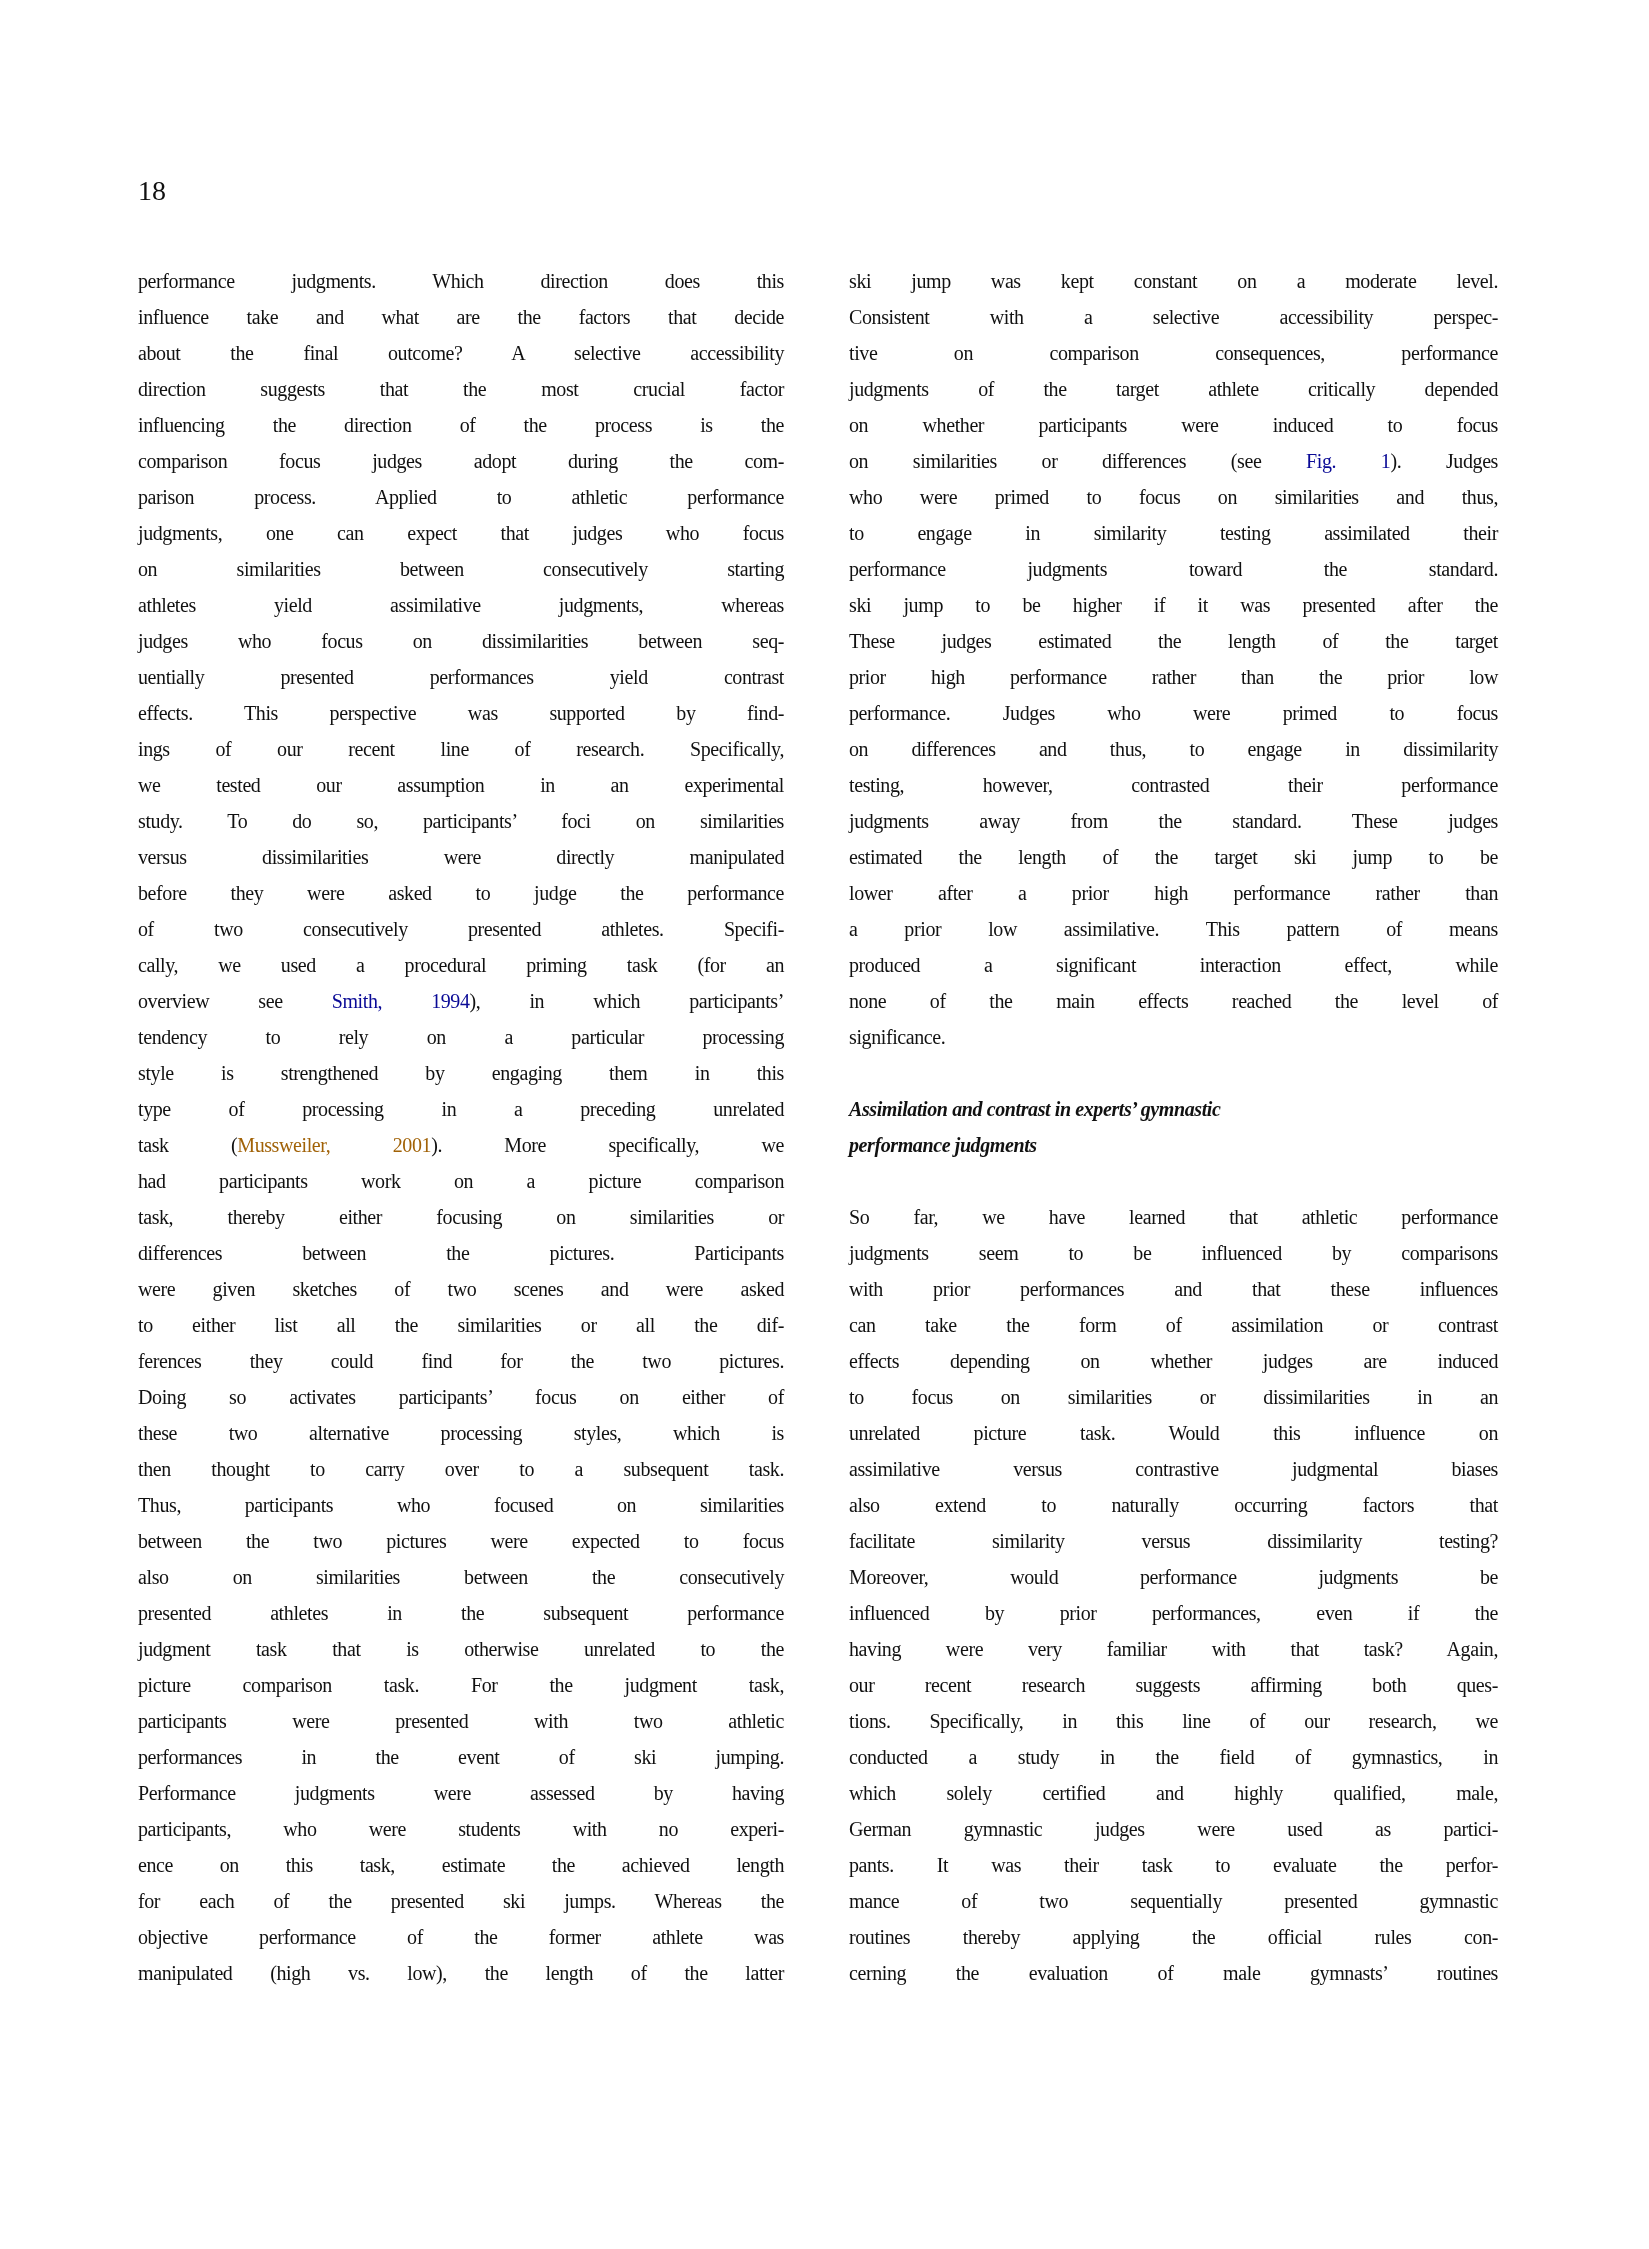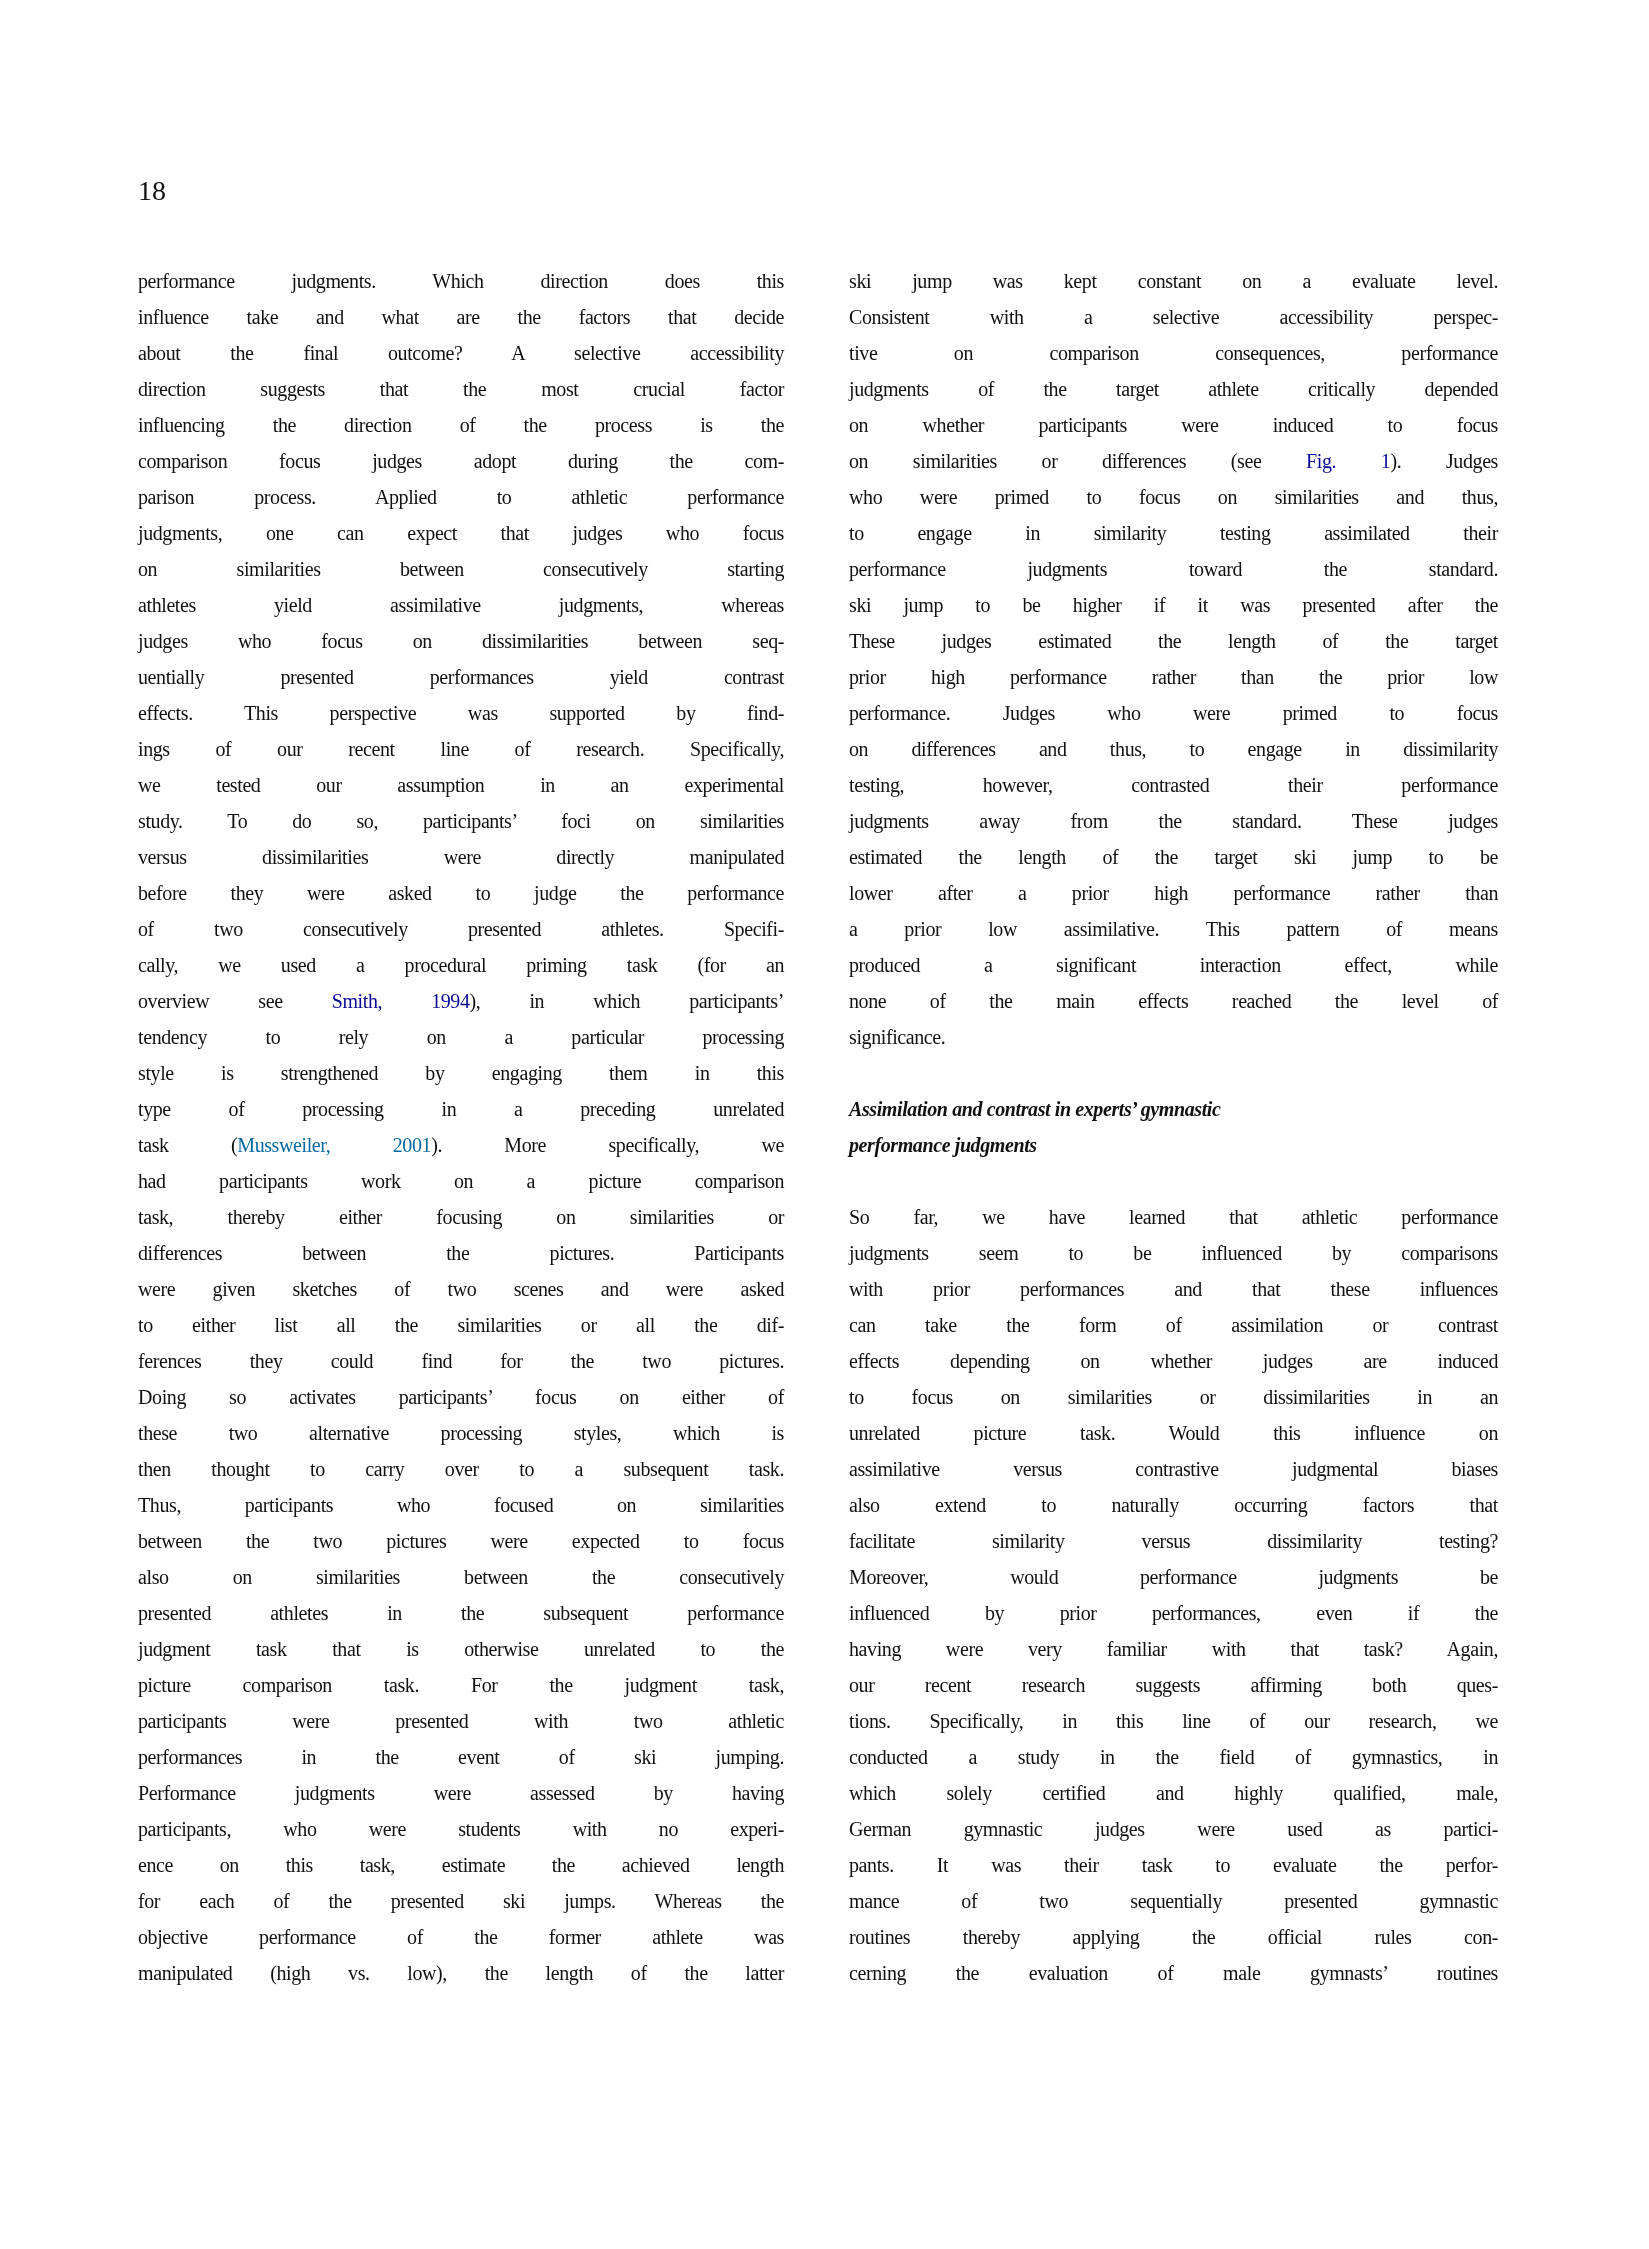--- a/index.html
+++ b/index.html
@@ -53,21 +53,21 @@
       <span class="line">we tested our assumption in an experimental</span>
       <span class="line">study. To do so, participants’ foci on similarities</span>
       <span class="line">versus dissimilarities were directly manipulated</span>
       <span class="line">before they were asked to judge the performance</span>
       <span class="line">of two consecutively presented athletes. Specifi-</span>
       <span class="line">cally, we used a procedural priming task (for an</span>
       <span class="line"><span>overview see </span><a class="link" style="color: rgb(10, 10, 150);">Smith, 1994</a><span>), in which participants’</span></span>
       <span class="line">tendency to rely on a particular processing</span>
       <span class="line">style is strengthened by engaging them in this</span>
       <span class="line">type of processing in a preceding unrelated</span>
-      <span class="line"><span>task (</span><a class="link" style="color: #0369a1;">Mussweiler, 2001</a><span>). More specifically, we</span></span>
+      <span class="line"><span>task (</span><a class="link" style="color: #a16207;">Mussweiler, 2001</a><span>). More specifically, we</span></span>
       <span class="line">had participants work on a picture comparison</span>
       <span class="line">task, thereby either focusing on similarities or</span>
       <span class="line">differences between the pictures. Participants</span>
       <span class="line">were given sketches of two scenes and were asked</span>
       <span class="line">to either list all the similarities or all the dif-</span>
       <span class="line">ferences they could find for the two pictures.</span>
       <span class="line">Doing so activates participants’ focus on either of</span>
       <span class="line">these two alternative processing styles, which is</span>
       <span class="line">then thought to carry over to a subsequent task.</span>
       <span class="line">Thus, participants who focused on similarities</span>
@@ -81,21 +81,21 @@
       <span class="line">Performance judgments were assessed by having</span>
       <span class="line">participants, who were students with no experi-</span>
       <span class="line">ence on this task, estimate the achieved length</span>
       <span class="line">for each of the presented ski jumps. Whereas the</span>
       <span class="line">objective performance of the former athlete was</span>
       <span class="line">manipulated (high vs. low), the length of the latter</span>
     </div>
 
   <div class="col col-right">
     <div id="para-1">
-        <span class="line">ski jump was kept constant on a evaluate level.</span>
+        <span class="line">ski jump was kept constant on a moderate level.</span>
         <span class="line">Consistent with a selective accessibility perspec-</span>
         <span class="line">tive on comparison consequences, performance</span>
         <span class="line">judgments of the target athlete critically depended</span>
         <span class="line">on whether participants were induced to focus</span>
         <span class="line"><span>on similarities or differences (see </span><a class="link" style="color: rgb(10, 10, 150);">Fig. 1</a><span>). Judges</span></span>
         <span class="line">who were primed to focus on similarities and thus,</span>
         <span class="line">to engage in similarity testing assimilated their</span>
         <span class="line">performance judgments toward the standard.</span>
         <span class="line">ski jump to be higher if it was presented after the</span>
         <span class="line">These judges estimated the length of the target</span>

